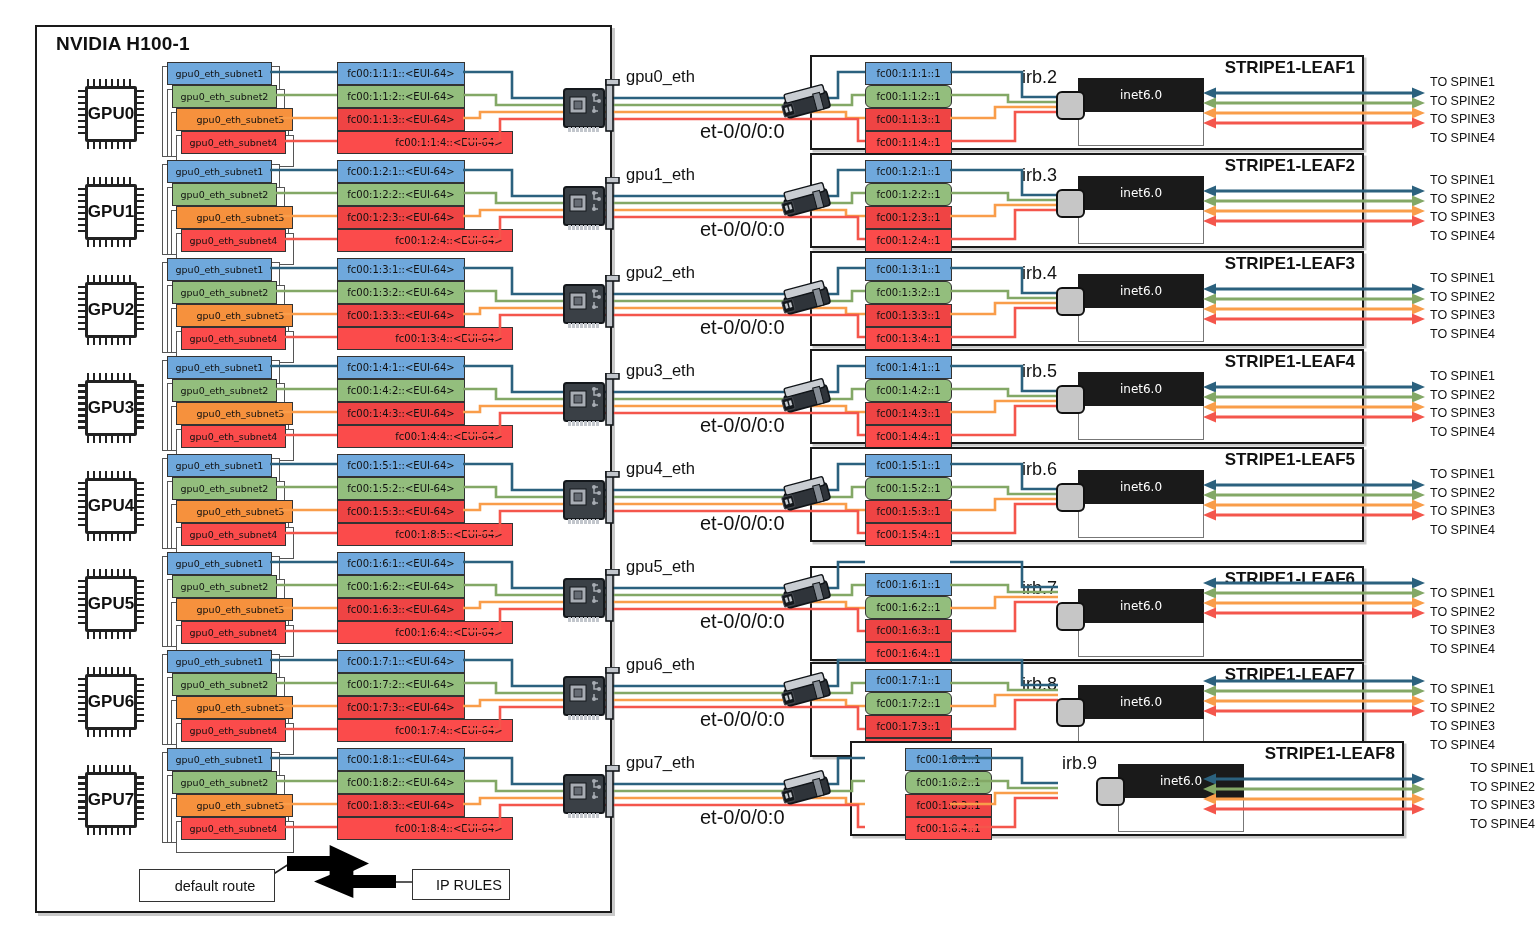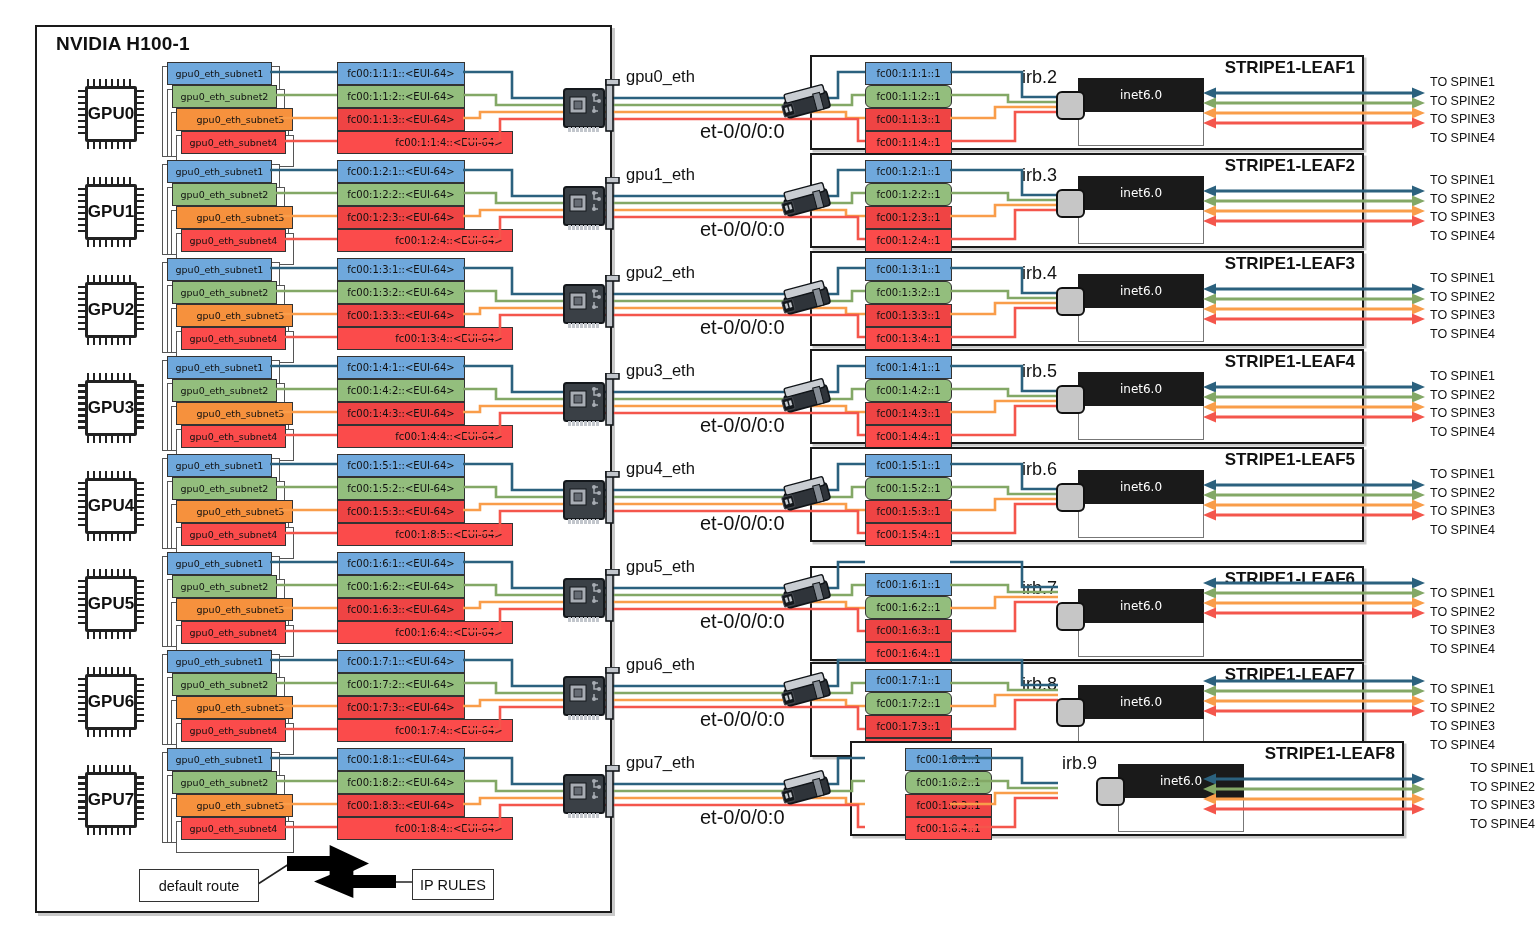--- a/index.html
+++ b/index.html
@@ -50,21 +50,21 @@
   .irbport{left:1056px;top:36px;width:25px;height:25px;background:#C6C6C6;border:2.2px solid #111;border-radius:6px;z-index:5;}
   .inet{left:1078px;top:23px;width:126px;}
   .inet-h{height:34px;background:#1a1a1a;color:#ffffff;font-size:12px;display:flex;align-items:center;justify-content:center;
           font-family:"DejaVu Sans",sans-serif;}
   .inet-b{height:33px;background:#fff;border:1.4px solid #777;border-top:none;}
   .ltitle{left:1150px;top:3px;width:205px;text-align:right;font-weight:bold;font-size:17px;white-space:nowrap;}
   .spines{left:1430px;top:18px;font-size:12.5px;line-height:18.5px;white-space:nowrap;}
   
   #wires{position:absolute;left:0;top:0;}
   
-  .lgbox{position:absolute;border:1.6px solid #333;background:#fff;display:flex;align-items:center;justify-content:center;font-size:14.5px;}
+  .lgbox{position:absolute;border:1.6px solid #333;background:#fff;display:flex;align-items:center;justify-content:center;font-size:14.5px;padding-left:16px;}
   .dr{left:139px;top:869px;width:118px;height:31px;}
   .ir{left:412px;top:869px;width:80px;height:29px;}
   .blkarrow{position:absolute;background:#000;}
   .blkarrow.right{left:287px;top:845px;width:82px;height:37px;
     clip-path:polygon(0 30%,52% 30%,52% 0,100% 50%,52% 100%,52% 70%,0 70%);}
   .blkarrow.left{left:314px;top:865px;width:82px;height:33px;
     clip-path:polygon(100% 30%,48% 30%,48% 0,0 50%,48% 100%,48% 70%,100% 70%);}
 </style>
 </head>
 <body>

